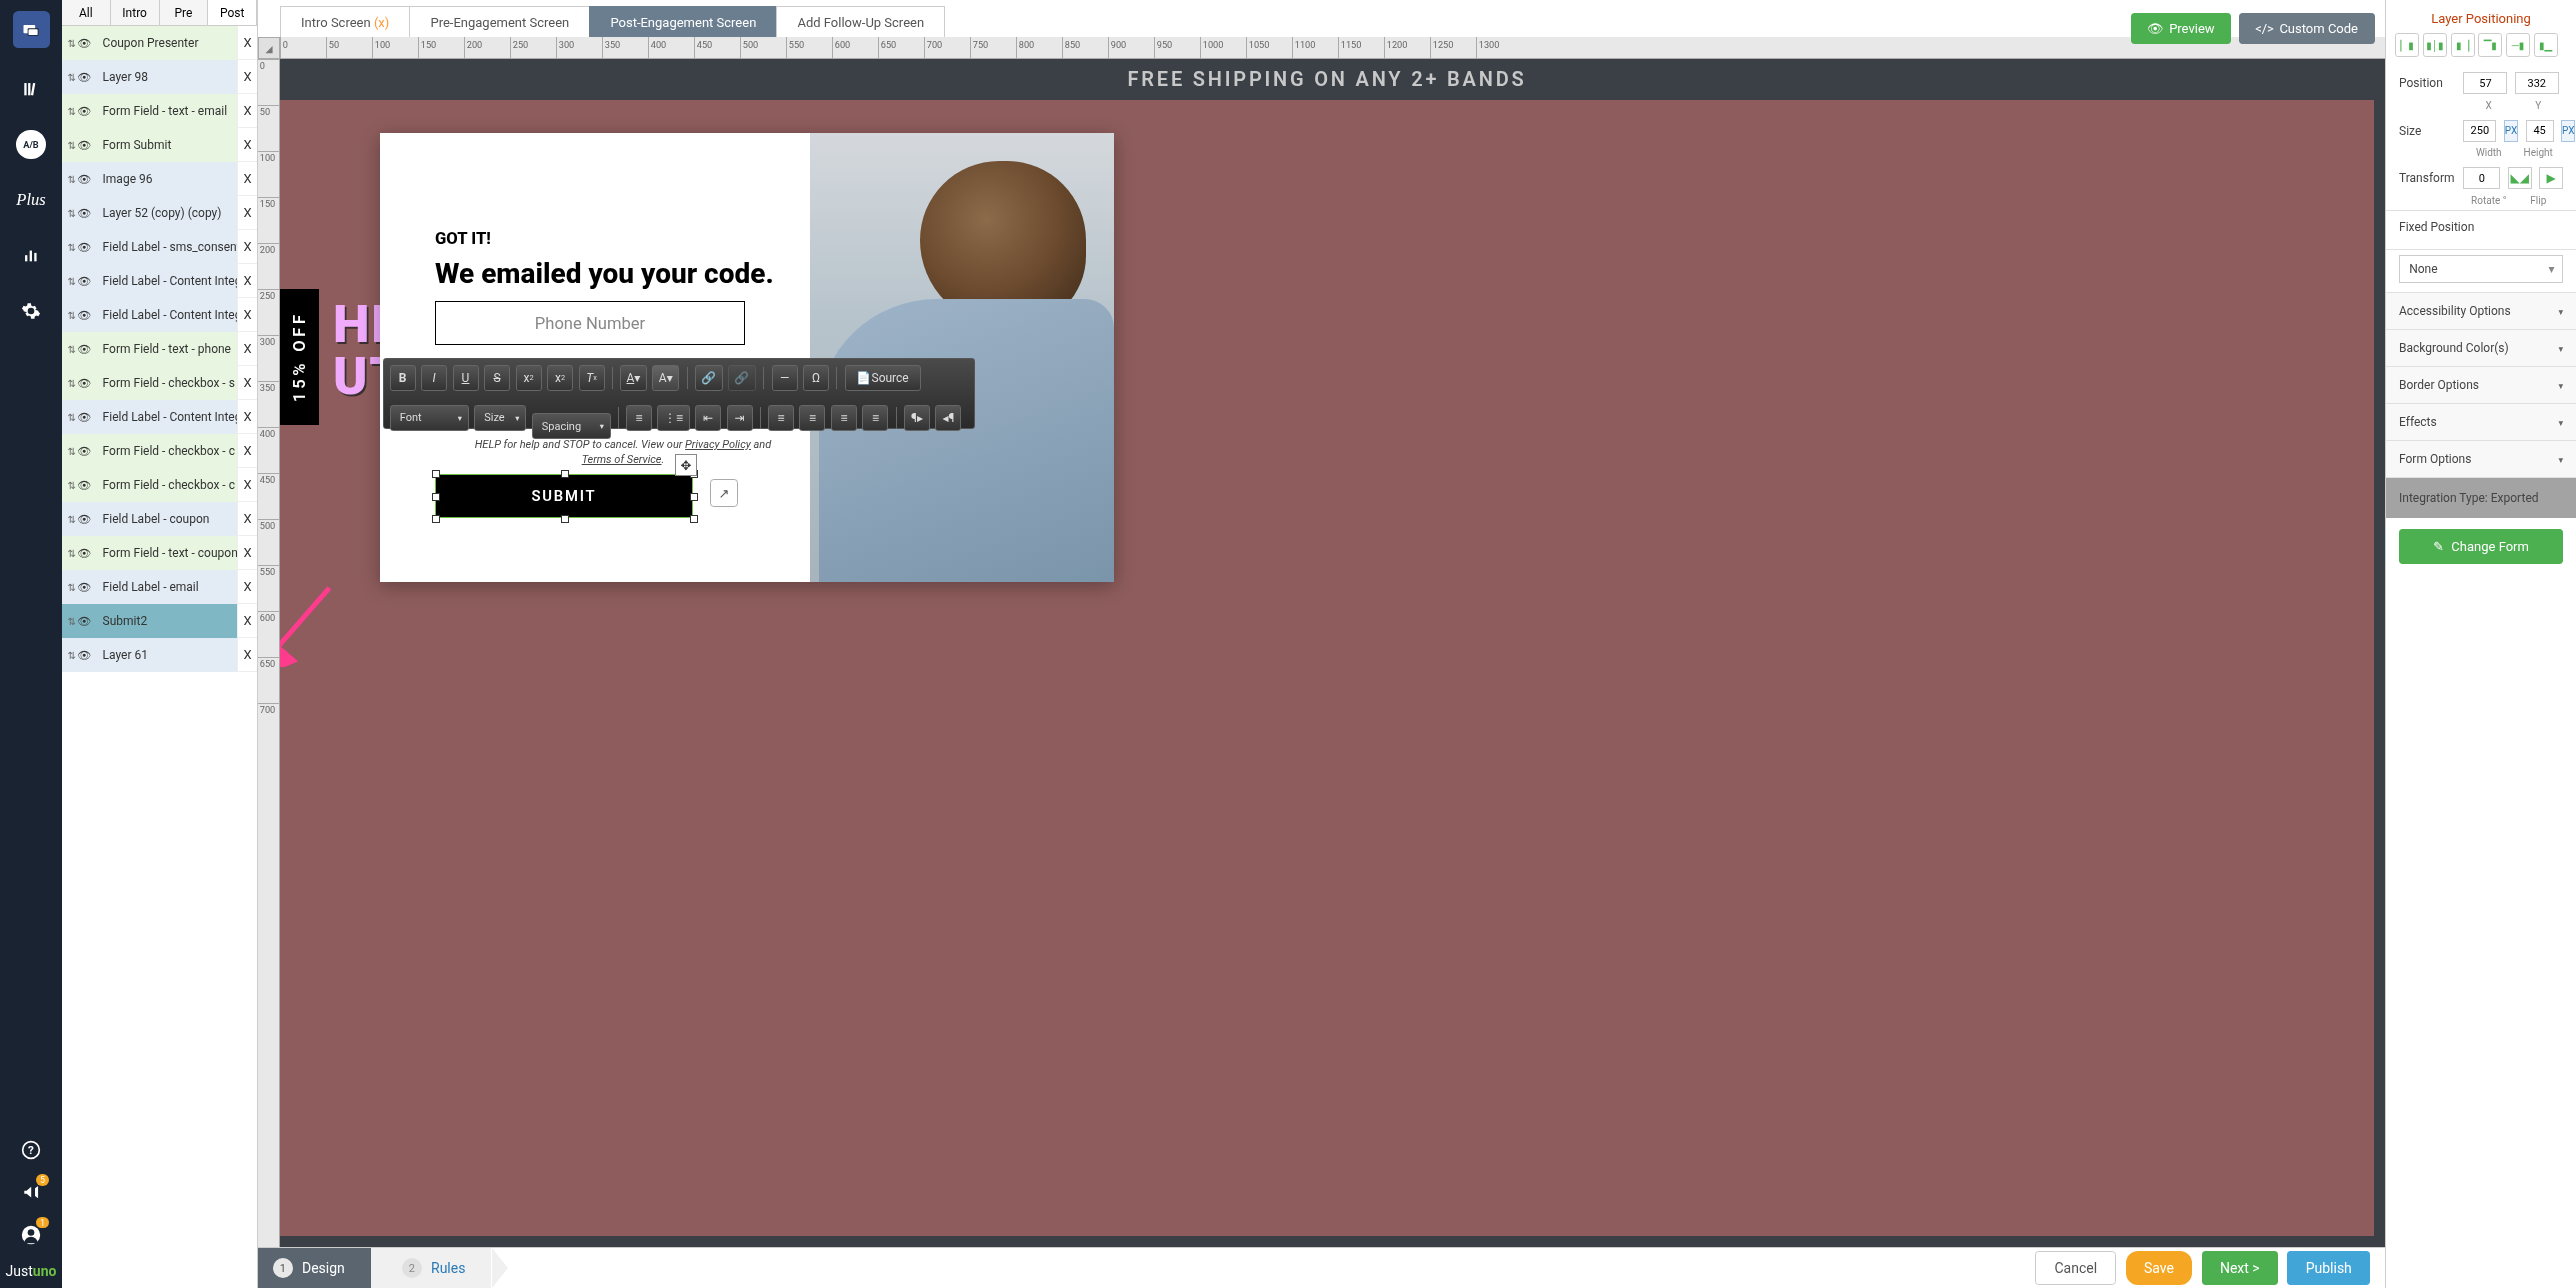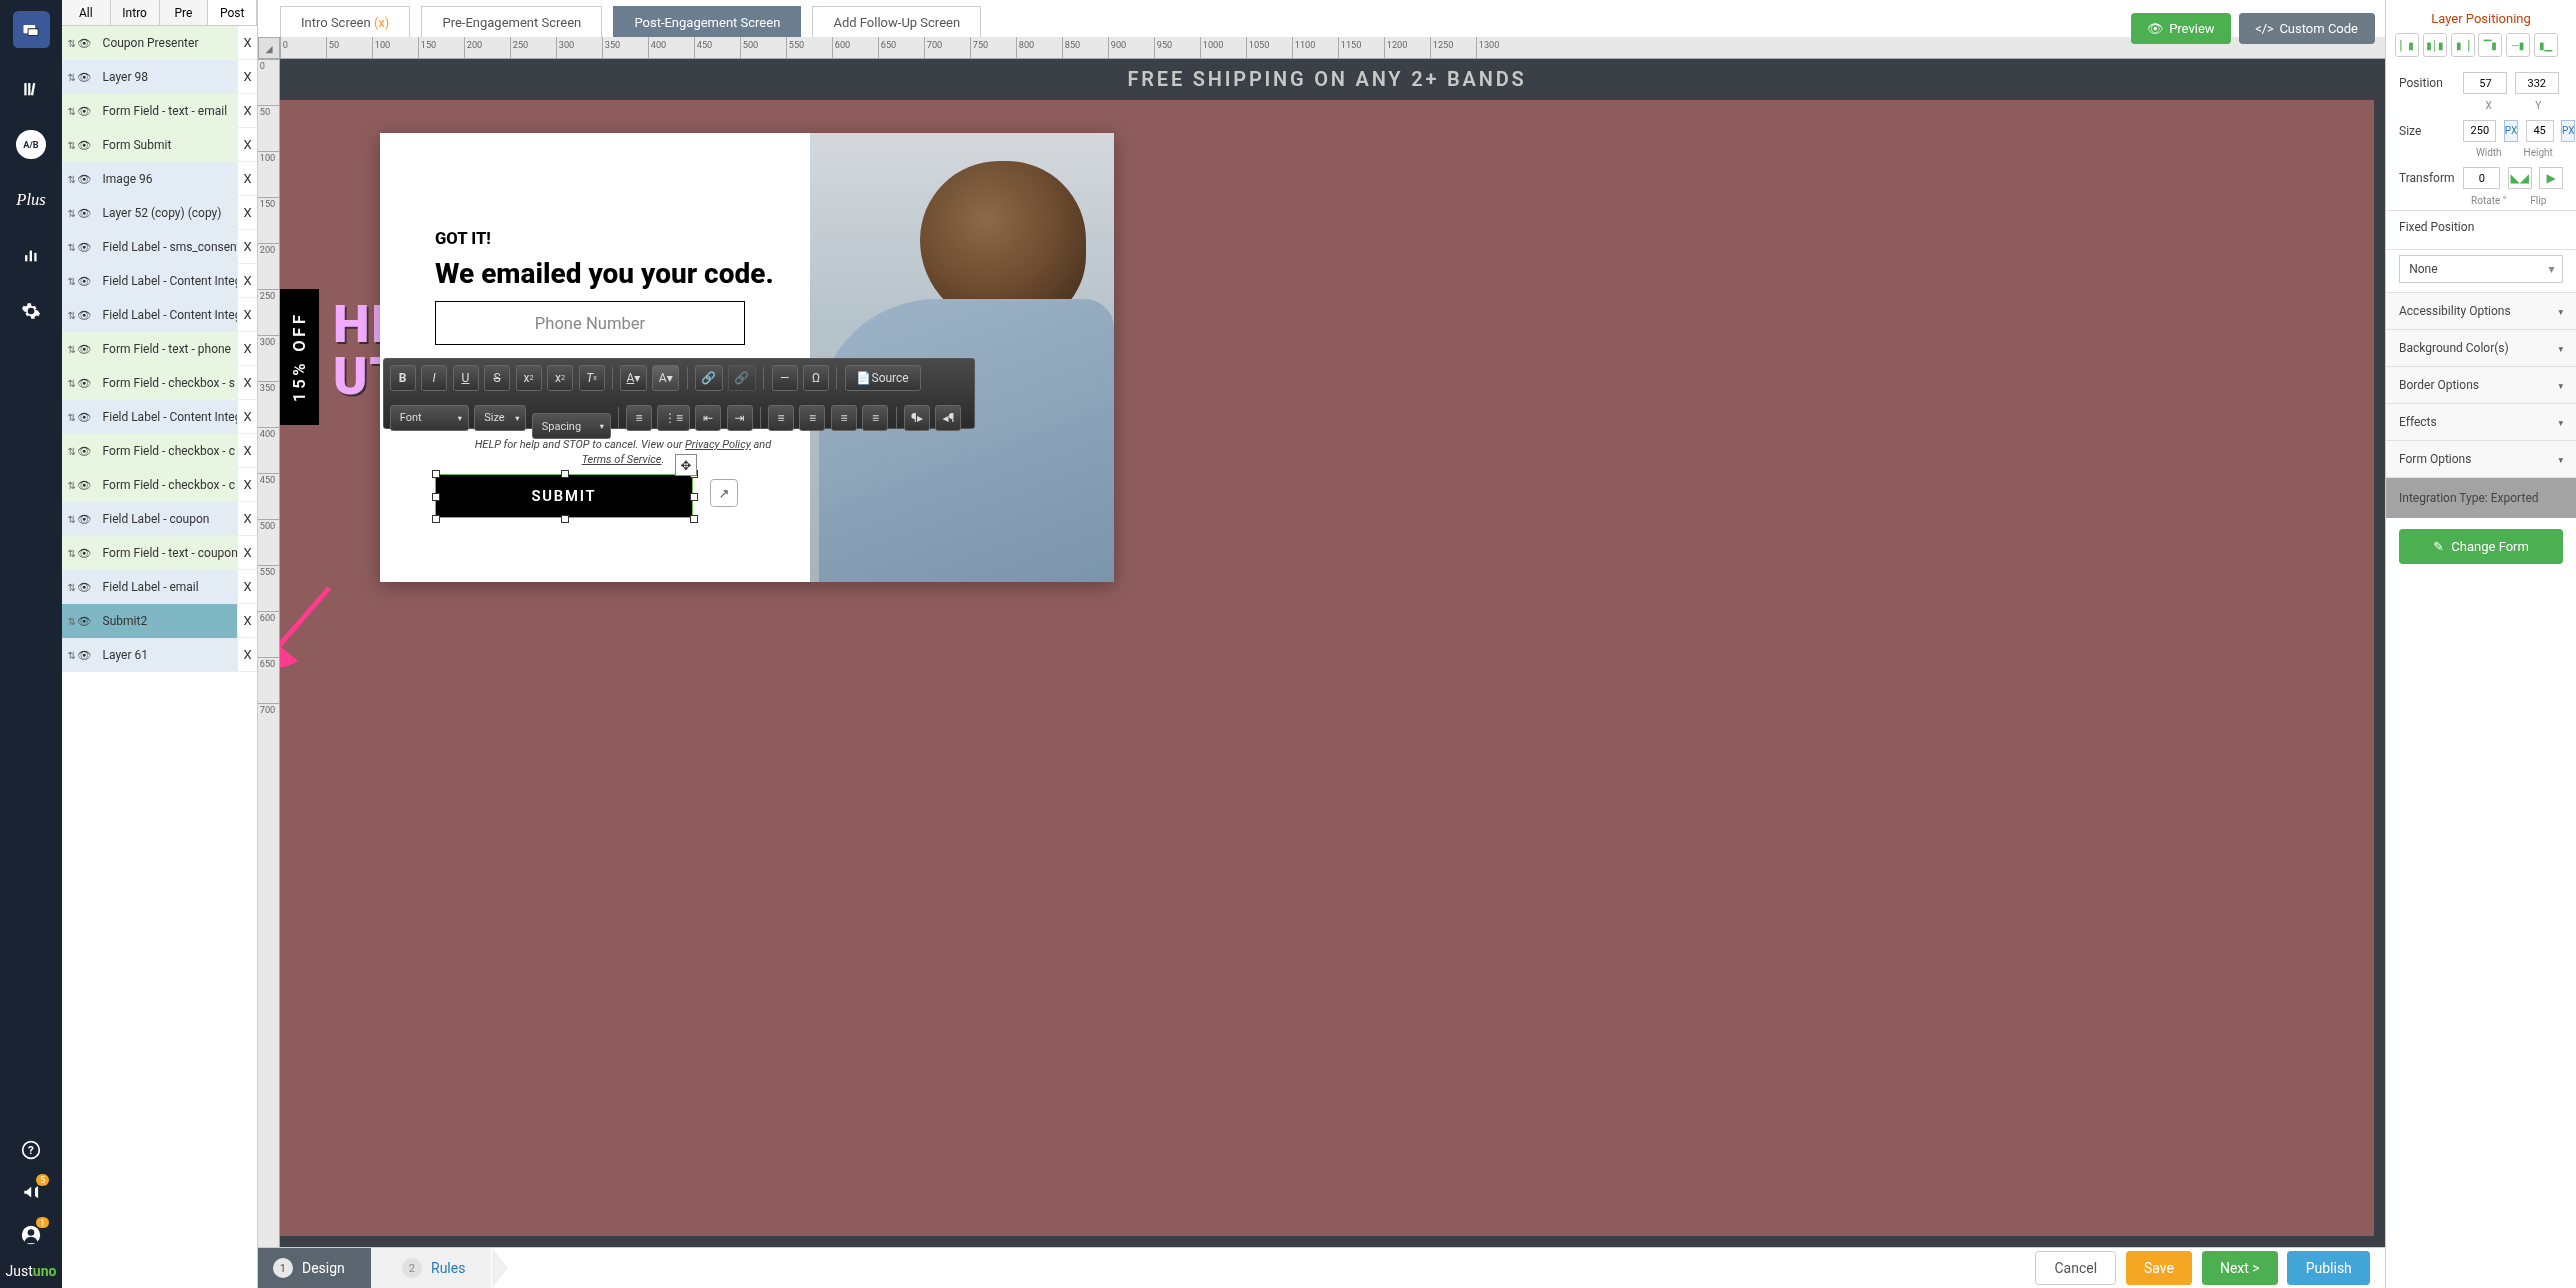--- a/index.html
+++ b/index.html
@@ -28,21 +28,21 @@
 .layer-row.blue { background: #e3ecf5; }
 .layer-row.selected { background: #7fb8c4; }
 .layer-row .handle { width: 13px; text-align: center; color: #666; font-size: 10px; padding-left: 5.5px; }
 .layer-row .eye { width: 18.4px; text-align: center; color: #333; font-size: 11px; }
 .layer-row .gap { width: 5.5px; }
 .layer-row .lname { flex: 1; white-space: nowrap; overflow: hidden; text-overflow: clip; padding-left: 3.7px; }
 .layer-row .x { width: 20px; text-align: center; color: #333; font-size: 13px; background: #fff; align-self: stretch; display:flex; align-items:center; justify-content:center; border-left: 0.9px solid #eee; border-bottom: 0.9px solid #eee;}
 
 
 .center { flex: 1; display: flex; flex-direction: column; position: relative; background: #fff; }
-.top-tabs { height: 37px; display: flex; align-items: flex-end; padding-left: 22px; gap: 12px; }
+.top-tabs { height: 37px; display: flex; align-items: flex-end; padding-left: 22px; gap: 0; }
 .top-tabs .tt { padding: 7.4px 20px; border: 0.9px solid #ccc; background: #fff; font-size: 13px; color: #555; cursor: pointer; margin-right: -0.9px; position: relative; top: 0.9px; }
 .top-tabs .tt.active { background: #6b7e8f; color: #fff; border-color: #6b7e8f; }
 .top-tabs .tt .xmark { color: #ff9933; }
 .ruler-corner { position: absolute; left: 0; top: 37px; width: 22px; height: 22px; background: #e0e0e0; border: 0.9px solid #aaa; font-size:9.2px; display:flex; align-items:center; justify-content:center; color:#777;}
 .ruler-h { position: absolute; left: 22px; right: 0; top: 37px; height: 22px; background: #e8e8e8; border-bottom: 0.9px solid #aaa; display: flex; font-size: 9.2px; color: #666; overflow: hidden; }
 .ruler-h .tick { width: 46px; flex-shrink: 0; border-left: 0.9px solid #aaa; padding-left: 1.8px; display:flex; align-items:flex-start; padding-top:1.8px;}
 .ruler-v { position: absolute; left: 0; top: 59px; bottom: 41px; width: 22px; background: #e8e8e8; border-right: 0.9px solid #aaa; display: flex; flex-direction: column; font-size: 9.2px; color: #666; overflow: hidden; }
 .ruler-v .tick { height: 46px; flex-shrink: 0; border-top: 0.9px solid #aaa; padding-left: 1.8px; }
 .canvas-wrap { position: absolute; left: 22px; right: 0; top: 59px; bottom: 41px; overflow: hidden; background: #3a4046; }
 .canvas-inner { position: relative; width: 100%; height: 100%; }
@@ -87,21 +87,21 @@
 .step { height: 100%; display: flex; align-items: center; padding: 0 26px 0 14.8px; font-size: 14px; position: relative; }
 .step.active { background: #5a6570; color: #fff; }
 .step.active::after { content:''; position:absolute; right:-16.6px; top:0; border-left: 16.6px solid #5a6570; border-top: 20px solid transparent; border-bottom: 20px solid transparent; }
 .step .num { width: 20px; height: 20px; border-radius: 50%; background: #e8e8e8; color: #555; display: flex; align-items: center; justify-content: center; font-size: 11px; margin-right: 9.2px; }
 .step.inactive { color: #2a7ab8; padding-left: 31px; background: #f0f0f0;}
 .step.inactive::after { content:''; position:absolute; right:-16.6px; top:0; border-left: 16.6px solid #f0f0f0; border-top: 20px solid transparent; border-bottom: 20px solid transparent; z-index:1;}
 .step.inactive .num { background: #e0e0e0; color: #888; }
 .stepbar .actions { margin-left: auto; display: flex; gap: 9.2px; padding-right: 14.8px; }
 .btn { padding: 8.3px 18.4px; border-radius: 3.7px; font-size: 14px; cursor: pointer; border: none; }
 .btn.cancel { background: #fff; border: 0.9px solid #ccc; color: #555; }
-.btn.save { background: #f5a623; color: #fff; }
+.btn.save { background: #f5a623; color: #fff; border-radius: 12px; }
 .btn.next { background: #4caf50; color: #fff; }
 .btn.publish { background: #42a5d8; color: #fff; }
 
 
 .right-panel { width: 191px; background: #fff; border-left: 0.9px solid #ccc; display: flex; flex-direction: column; font-size: 12px; color: #444; }
 .top-btns { padding: 7.4px; display: flex; gap: 7.4px; position: absolute; right: 194px; top: 5.5px; }
 .top-btns .tbtn { padding: 8.3px 16.6px; border-radius: 3.7px; font-size: 13px; cursor: pointer; color: #fff; display: flex; align-items: center; gap: 5.5px; }
 .tbtn.preview { background: #4caf50; }
 .tbtn.custom { background: #6b7a85; }
 .rp-section { padding: 9.2px 13px; border-bottom: 0.9px solid #e0e0e0; }

